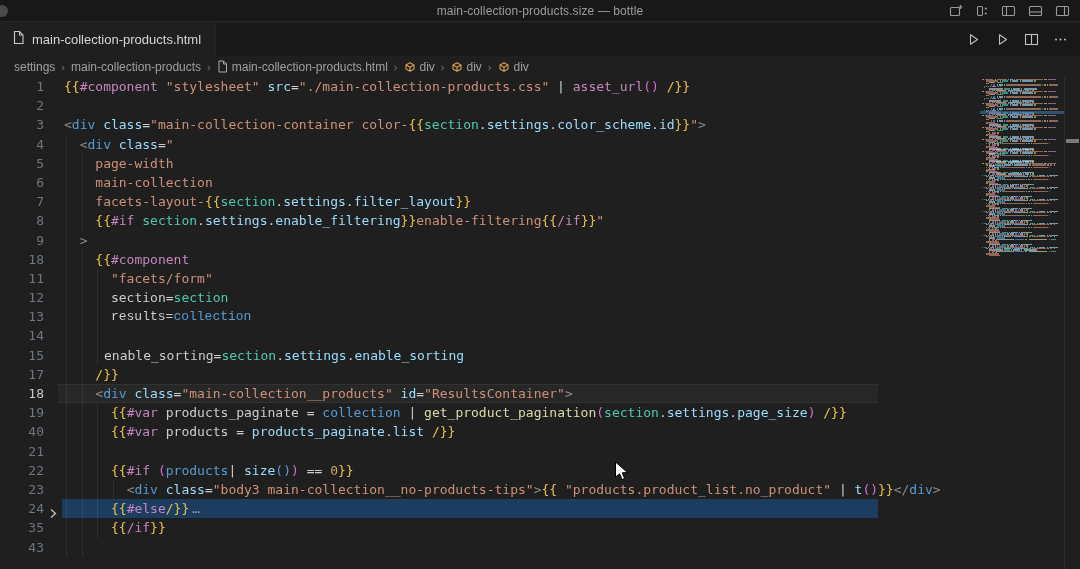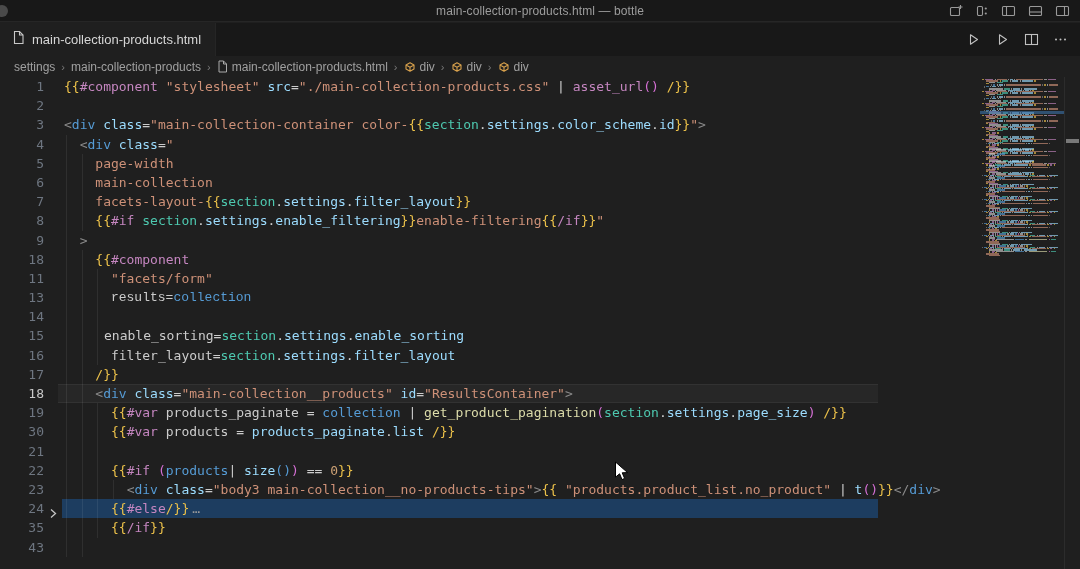--- a/index.html
+++ b/index.html
@@ -72,21 +72,21 @@
 
   .mouse-cursor { position:absolute; left:614px; top:461px; z-index:50; }
 </style>
 </head>
 <body>
 
 <div class="app">
 
   <div class="titlebar">
     <div class="winctl"></div>
-    <span class="wtitle">main-collection-products.html — bottle</span>
+    <span class="wtitle">main-collection-products.size — bottle</span>
     <div class="tb-icons">
       <span>
         <svg width="14" height="14" viewBox="0 0 14 14">
             <rect x="1.5" y="3.5" width="9" height="8" rx="1" fill="none" stroke="#9a9a9a" stroke-width="1.1"></rect>
             <path d="M11.5 1 v4 M9.5 3 h4" stroke="#9a9a9a" stroke-width="1.1"></path>
           </svg>
       </span>
       <span>
         <svg width="14" height="14" viewBox="0 0 14 14">
             <rect x="2.5" y="2.5" width="5" height="9" rx="1.2" fill="none" stroke="#9a9a9a" stroke-width="1.1"></rect>
@@ -257,67 +257,67 @@
           <div class="guide" style="left: 66px;"></div>
           <div class="guide" style="left: 81.66px;"></div>
           <div class="guide" style="left: 97.32px;"></div>
           <span class="lnum">11</span>
           <span class="ltext" style="left: 110.98px;"><span style="color: rgb(206, 145, 120);">"facets/form"</span></span>
         </div>
         <div class="crow">
           <div class="guide" style="left: 66px;"></div>
           <div class="guide" style="left: 81.66px;"></div>
           <div class="guide" style="left: 97.32px;"></div>
+          <span class="lnum">12</span>
+          <span class="ltext" style="left: 110.98px;"><span style="color: rgb(204, 204, 204);">section=</span><span style="color: rgb(78, 201, 176);">section</span></span>
+        </div>
+        <div class="crow">
+          <div class="guide" style="left: 66px;"></div>
+          <div class="guide" style="left: 81.66px;"></div>
+          <div class="guide" style="left: 97.32px;"></div>
           <span class="lnum">13</span>
           <span class="ltext" style="left: 110.98px; font-family: Liberation Mono, monospace;"><span style="color: rgb(204, 204, 204);">results=</span><span style="color: rgb(86, 156, 214);">collection</span></span>
         </div>
         <div class="crow">
           <div class="guide" style="left: 66px;"></div>
           <div class="guide" style="left: 81.66px;"></div>
           <div class="guide" style="left: 97.32px;"></div>
           <span class="lnum">14</span>
         </div>
         <div class="crow">
           <div class="guide" style="left: 66px;"></div>
           <div class="guide" style="left: 81.66px;"></div>
           <div class="guide" style="left: 97.32px;"></div>
           <span class="lnum">15</span>
           <span class="ltext" style="left: 104px;"><span style="color: rgb(204, 204, 204);">enable_sorting=</span><span style="color: rgb(78, 201, 176);">section</span><span style="color: rgb(204, 204, 204);">.</span><span style="color: rgb(156, 220, 254);">settings</span><span style="color: rgb(204, 204, 204);">.</span><span style="color: rgb(156, 220, 254);">enable_sorting</span></span>
         </div>
         <div class="crow">
           <div class="guide" style="left: 66px;"></div>
           <div class="guide" style="left: 81.66px;"></div>
-          <div class="guide" style="left: 97.32px;"></div>
-          <span class="lnum">16</span>
-          <span class="ltext" style="left: 110.98px;"><span style="color: rgb(204, 204, 204);">filter_layout=</span><span style="color: rgb(78, 201, 176);">section</span><span style="color: rgb(204, 204, 204);">.</span><span style="color: rgb(156, 220, 254);">settings</span><span style="color: rgb(204, 204, 204);">.</span><span style="color: rgb(156, 220, 254);">filter_layout</span></span>
-        </div>
-        <div class="crow">
-          <div class="guide" style="left: 66px;"></div>
-          <div class="guide" style="left: 81.66px;"></div>
           <span class="lnum">17</span>
           <span class="ltext" style="left: 95.32px;"><span style="color: rgb(237, 194, 74);">/}}</span></span>
         </div>
         <div class="crow cur">
           <div class="guide" style="left: 66px;"></div>
           <div class="guide" style="left: 81.66px;"></div>
           <span class="lnum">18</span>
           <span class="ltext" style="left: 95.32px;"><span style="color: rgb(138, 138, 138);">&lt;</span><span style="color: rgb(86, 156, 214);">div</span><span style="color: rgb(204, 204, 204);"> </span><span style="color: rgb(156, 220, 254);">class</span><span style="color: rgb(204, 204, 204);">=</span><span style="color: rgb(206, 145, 120);">"main-collection__products"</span><span style="color: rgb(204, 204, 204);"> </span><span style="color: rgb(156, 220, 254);">id</span><span style="color: rgb(204, 204, 204);">=</span><span style="color: rgb(206, 145, 120);">"ResultsContainer"</span><span style="color: rgb(138, 138, 138);">&gt;</span></span>
         </div>
         <div class="crow">
           <div class="guide" style="left: 66px;"></div>
           <div class="guide" style="left: 81.66px;"></div>
           <div class="guide" style="left: 97.32px;"></div>
           <span class="lnum">19</span>
           <span class="ltext" style="left: 110.98px;"><span style="color: rgb(237, 194, 74);">{{</span><span style="color: rgb(197, 134, 192);">#var</span><span style="color: rgb(204, 204, 204);"> products_paginate = </span><span style="color: rgb(86, 156, 214);">collection</span><span style="color: rgb(204, 204, 204);"> | </span><span style="color: rgb(220, 220, 170);">get_product_pagination</span><span style="color: rgb(214, 112, 214);">(</span><span style="color: rgb(78, 201, 176);">section</span><span style="color: rgb(204, 204, 204);">.</span><span style="color: rgb(156, 220, 254);">settings</span><span style="color: rgb(204, 204, 204);">.</span><span style="color: rgb(156, 220, 254);">page_size</span><span style="color: rgb(214, 112, 214);">)</span><span style="color: rgb(204, 204, 204);"> </span><span style="color: rgb(237, 194, 74);">/}}</span></span>
         </div>
         <div class="crow">
           <div class="guide" style="left: 66px;"></div>
           <div class="guide" style="left: 81.66px;"></div>
           <div class="guide" style="left: 97.32px;"></div>
-          <span class="lnum">30</span>
+          <span class="lnum">40</span>
           <span class="ltext" style="left: 110.98px;"><span style="color: rgb(237, 194, 74);">{{</span><span style="color: rgb(197, 134, 192);">#var</span><span style="color: rgb(204, 204, 204);"> products = </span><span style="color: rgb(156, 220, 254);">products_paginate</span><span style="color: rgb(204, 204, 204);">.</span><span style="color: rgb(156, 220, 254);">list</span><span style="color: rgb(204, 204, 204);"> </span><span style="color: rgb(237, 194, 74);">/}}</span></span>
         </div>
         <div class="crow">
           <div class="guide" style="left: 66px;"></div>
           <div class="guide" style="left: 81.66px;"></div>
           <div class="guide" style="left: 97.32px;"></div>
           <span class="lnum">21</span>
           <span class="ltext" style="left: 110.98px;"></span>
         </div>
         <div class="crow">

